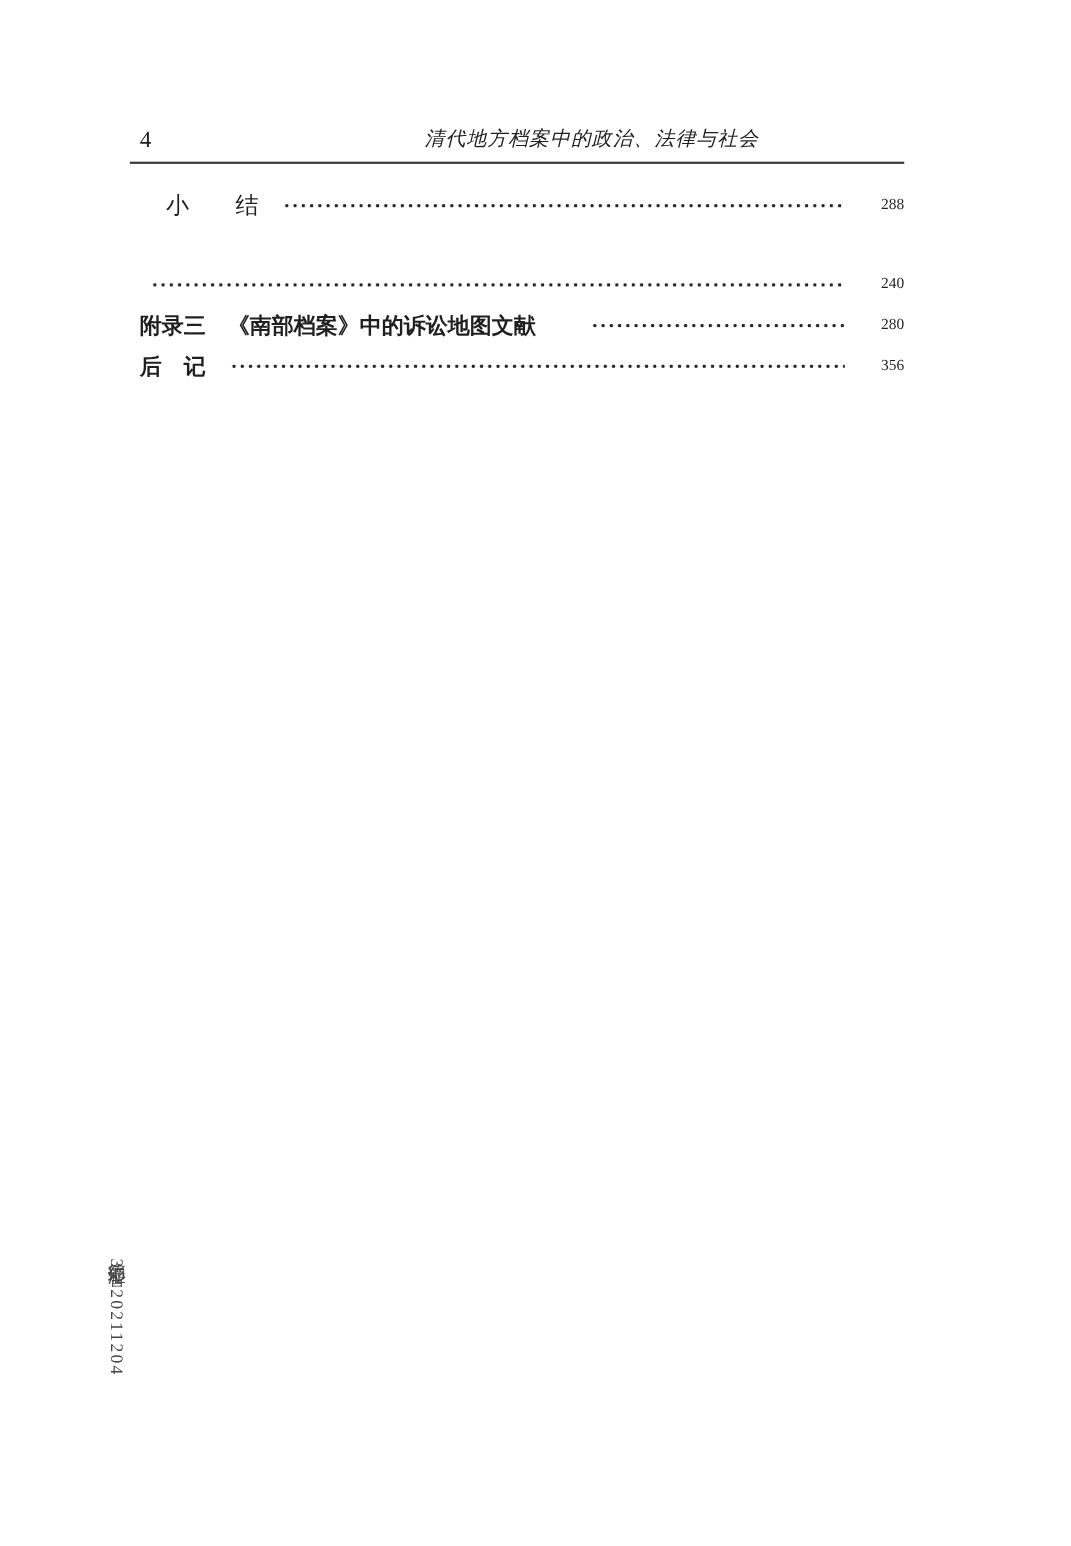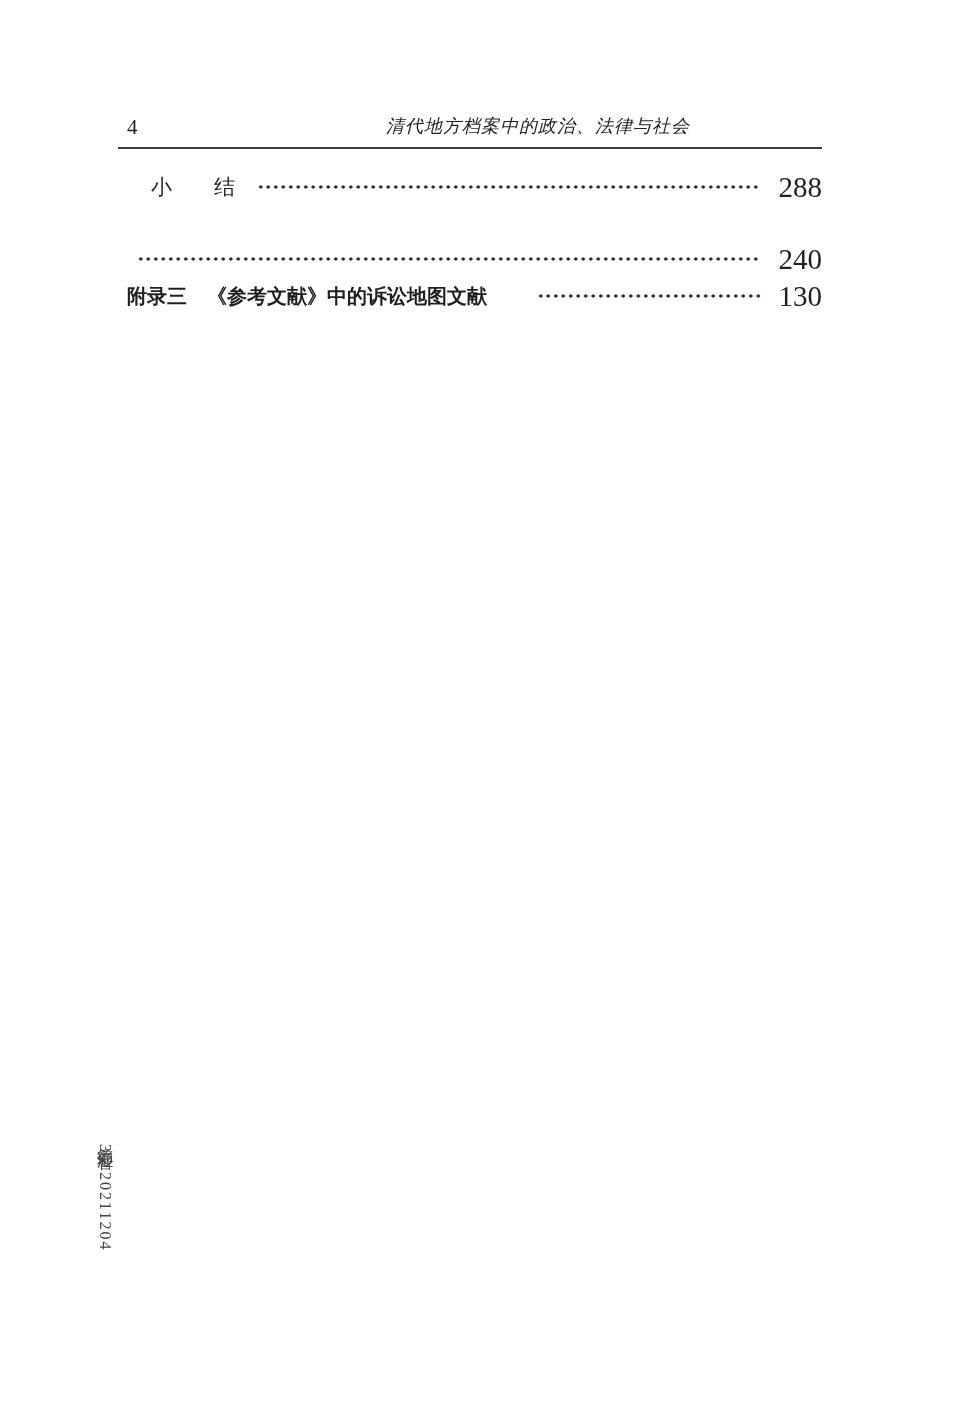--- a/index.html
+++ b/index.html
@@ -56,21 +56,21 @@
     height:10px; margin:0 6px 0 10px;
     background-image: radial-gradient(circle, #232323 1.4px, transparent 1.8px);
     background-size:7.5px 10px;
     background-repeat:repeat-x;
     background-position:left center;
   }
   .toc-row:nth-child(3) .leader { margin-left:38px; }  
   .toc-page {
     flex:0 0 auto; min-width:36px; text-align:right;
     font-family:"Liberation Serif", serif;
-    font-weight:400; font-size:29px;
+    font-weight:400; font-size:14px;
   }
 
   
   .printer-mark {
     position:absolute; left:94px; top:1136px;
     writing-mode:vertical-rl; text-orientation:mixed;
     font-family:"Liberation Serif", serif;
     font-size:16px; letter-spacing:2px;
     color:#454545;
   }
@@ -93,23 +93,28 @@
     <span class="toc-page">288</span>
   </div>
 
   <div class="toc-row">
     <span class="leader"></span>
     <span class="toc-page">240</span>
   </div>
 
 
   <div class="toc-row">
-    <span class="toc-label">附录三　《参考文献》中的诉讼地图文献</span>
+    <span class="toc-label">附录三　《南部档案》中的诉讼地图文献</span>
     <span class="leader"></span>
-    <span class="toc-page">130</span>
+    <span class="toc-page">280</span>
   </div>
 
 
+  <div class="toc-row">
+    <span class="toc-label">后　记</span>
+    <span class="leader"></span>
+    <span class="toc-page">356</span>
+  </div>
 </nav>
 
   <div class="printer-mark">德彩汇智3　20211204</div>
 
 </div>
 
 </body></html>

